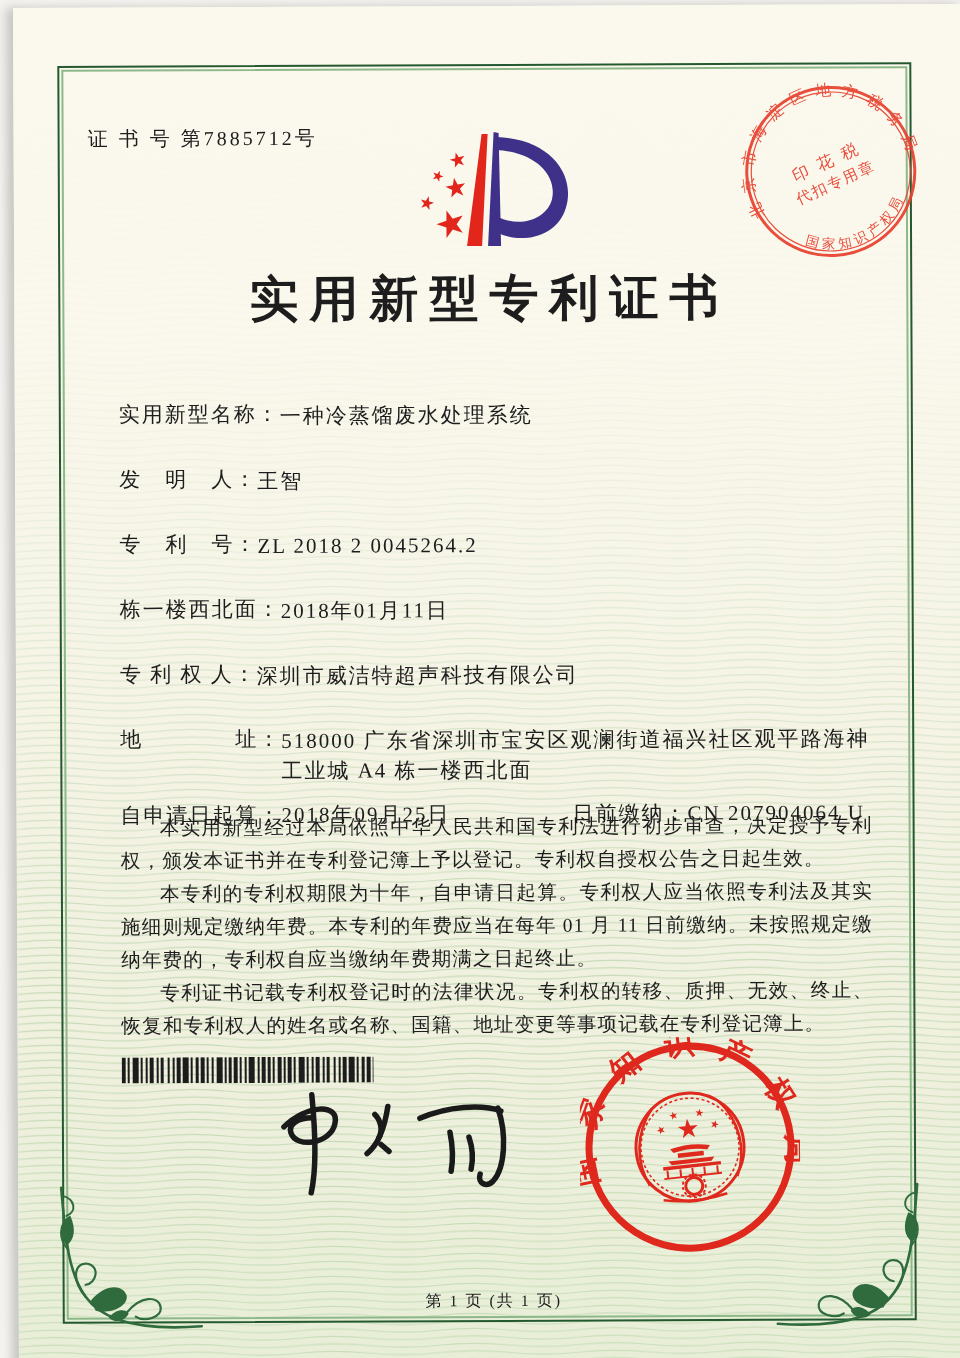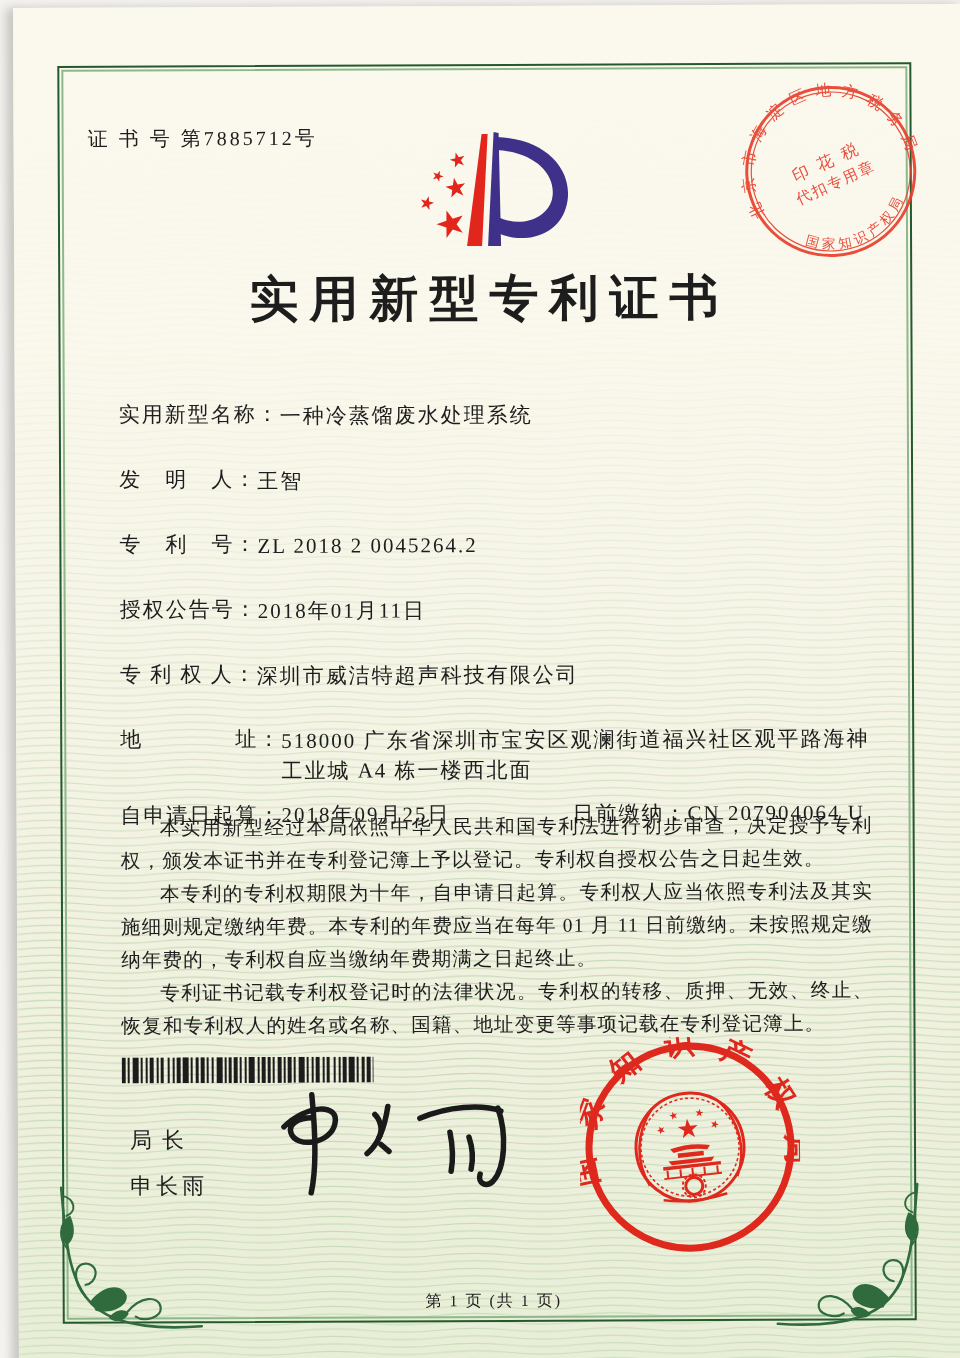--- a/index.html
+++ b/index.html
@@ -138,21 +138,21 @@
         <span class="flabel">发　明　人</span>
           <span>：</span>
           <div class="fvalue">王智</div>
       </div>
       <div class="frow">
         <span class="flabel">专　利　号</span>
           <span>：</span>
           <div class="fvalue">ZL 2018 2 0045264.2</div>
       </div>
       <div class="frow">
-        <span class="flabel">授权公告号</span>
+        <span class="flabel">栋一楼西北面</span>
           <span>：</span>
           <div class="fvalue">2018年01月11日</div>
       </div>
       <div class="frow">
         <span class="flabel">专 利 权 人</span>
           <span>：</span>
           <div class="fvalue">深圳市威洁特超声科技有限公司</div>
       </div>
       <div class="frow frow-addr">
         <span class="flabel">地　　　　址</span>
@@ -170,24 +170,20 @@
     <div class="paragraphs">
       <p>本实用新型经过本局依照中华人民共和国专利法进行初步审查，决定授予专利权，颁发本证书并在专利登记簿上予以登记。专利权自授权公告之日起生效。</p>
       <p>本专利的专利权期限为十年，自申请日起算。专利权人应当依照专利法及其实施细则规定缴纳年费。本专利的年费应当在每年 01 月 11 日前缴纳。未按照规定缴纳年费的，专利权自应当缴纳年费期满之日起终止。</p>
       <p>专利证书记载专利权登记时的法律状况。专利权的转移、质押、无效、终止、恢复和专利权人的姓名或名称、国籍、地址变更等事项记载在专利登记簿上。</p>
     </div>
 
     <svg class="barcode" width="252" height="26">
       <line x1="0" y1="13" x2="252" y2="13" stroke="#1c1c1c" stroke-width="26" stroke-dasharray="4 2 2 3 6 2 2 3 2 2 4 3 2 2 3 4 2 3 2 2 4 2 6 2 2 3 3 2 4 2 2 3 2 3 6 2 2 2 3 2 4 2 2 3 2 2 6 3 2 2 4 2 3 2 2 3 4 2 2 2"></line>
     </svg>
 
-    <div class="signer">
-      <div class="role">局长</div>
-      <div class="name">申长雨</div>
-    </div>
 
     <svg class="signature" width="260" height="115" viewBox="0 0 260 115">
       <g stroke="#1a1a1a" stroke-width="5.5" fill="none" stroke-linecap="round">
         <path d="M30,40 C52,18 86,16 81,37 C77,57 42,62 37,46 C34,37 45,31 58,31"></path>
         <path d="M58,8 C61,40 63,80 57,106"></path>
         <path d="M121,28 C127,34 129,44 125,51"></path>
         <path d="M134,20 C130,46 122,60 113,67"></path>
         <path d="M127,58 L135,65"></path>
         <path d="M166,32 C194,20 228,18 247,25"></path>
         <path d="M244,22 C253,48 251,82 239,95 C232,102 223,97 226,88"></path>

